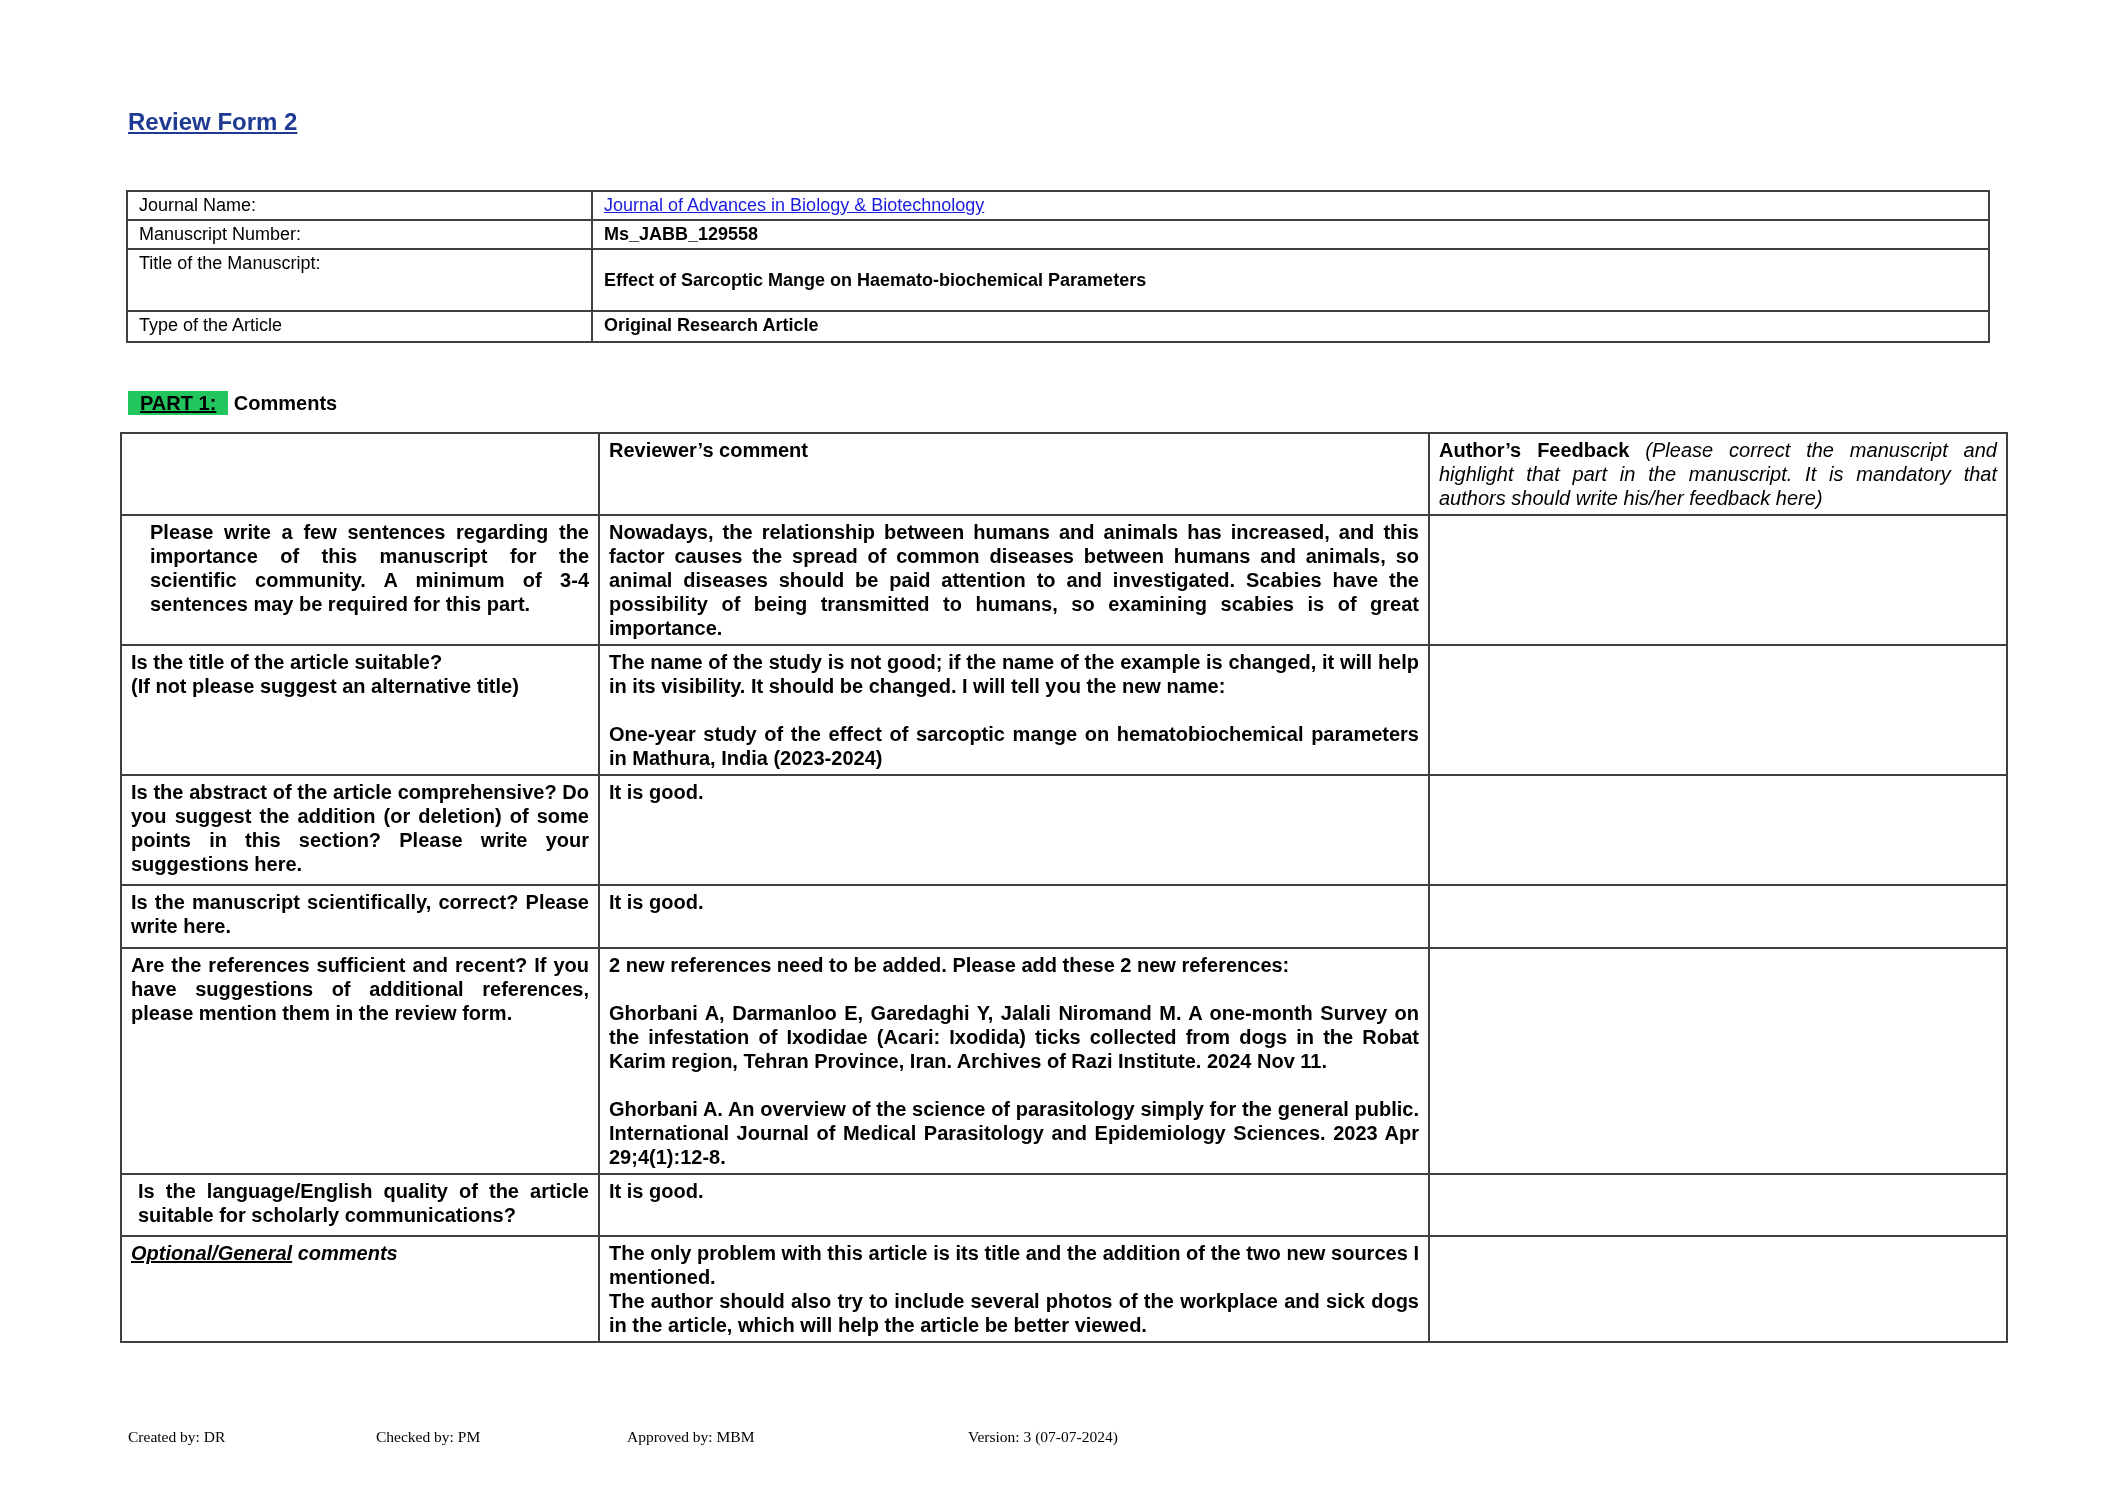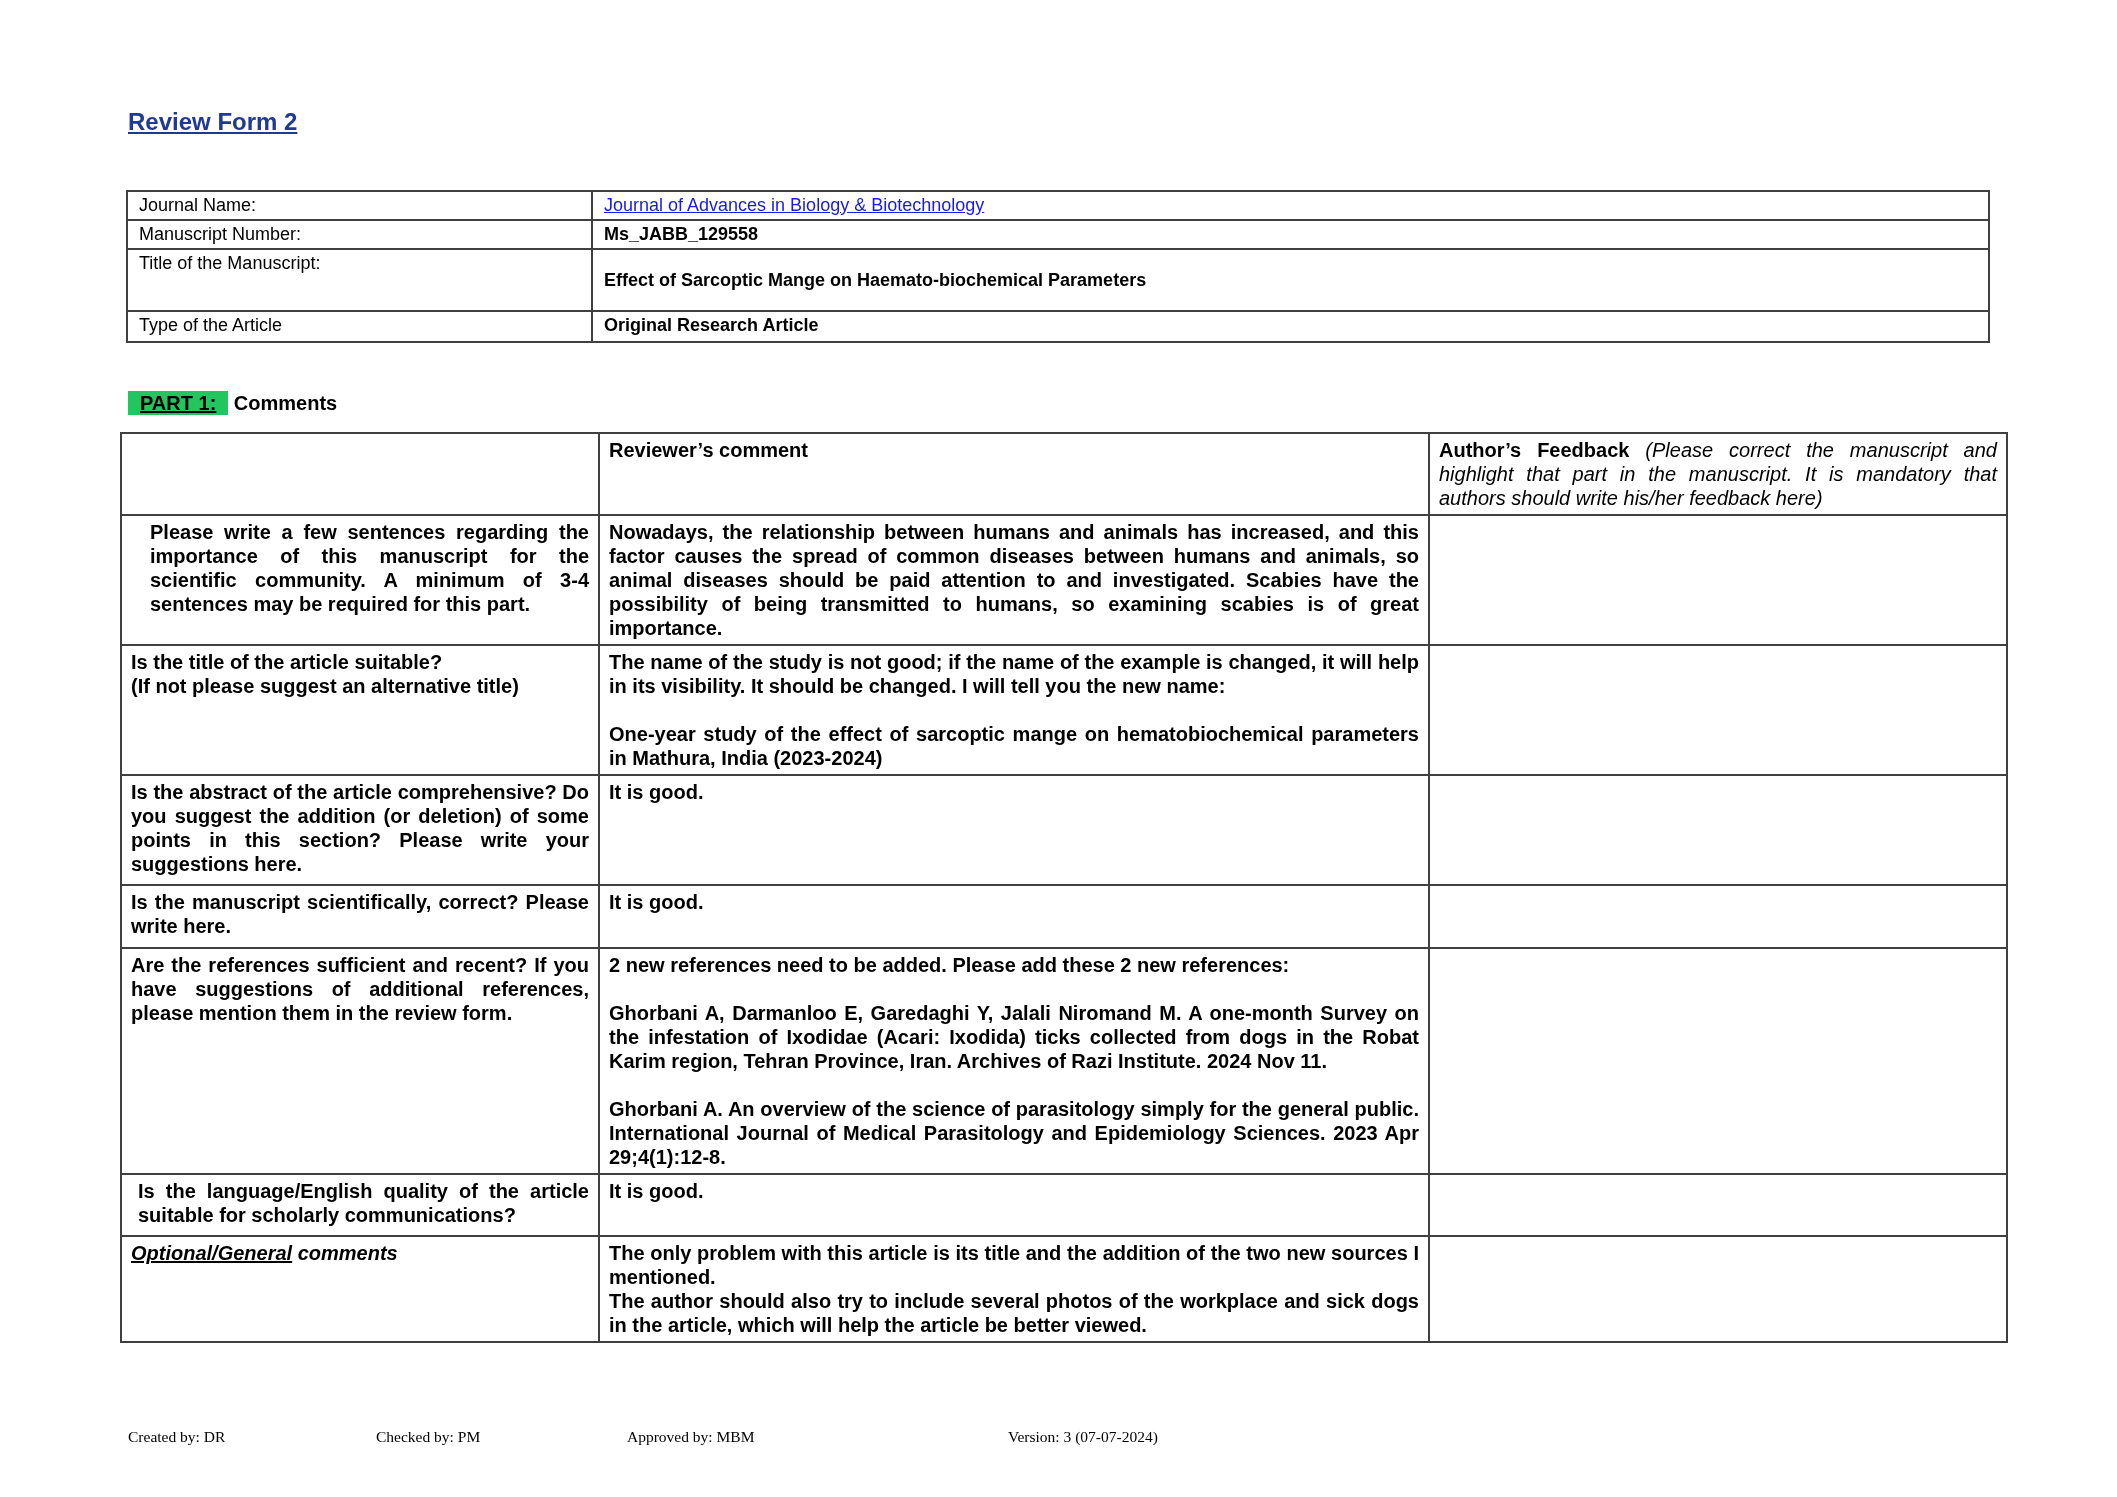--- a/index.html
+++ b/index.html
@@ -58,21 +58,21 @@
   .hdr-author .note-italic { font-style: italic; font-weight: normal; }
 
   .page-footer {
     position: absolute; top: 1428px; left: 0; width: 100%;
     font-family: "Liberation Serif", serif; font-size: 15.5px; color: #000;
   }
   .page-footer span { position: absolute; white-space: nowrap; }
   .f1 { left: 128px; }
   .f2 { left: 376px; }
   .f3 { left: 627px; }
-  .f4 { left: 968px; margin-left: 40px; }
+  .f4 { left: 968px; }
 </style>
 </head>
 <body>
 
 <div class="doc-title">Review Form 2</div>
 
 <table class="journal-table">
   <tbody>
       <tr>
     <td class="jt-label" style="height:29px;">Journal Name:</td>

